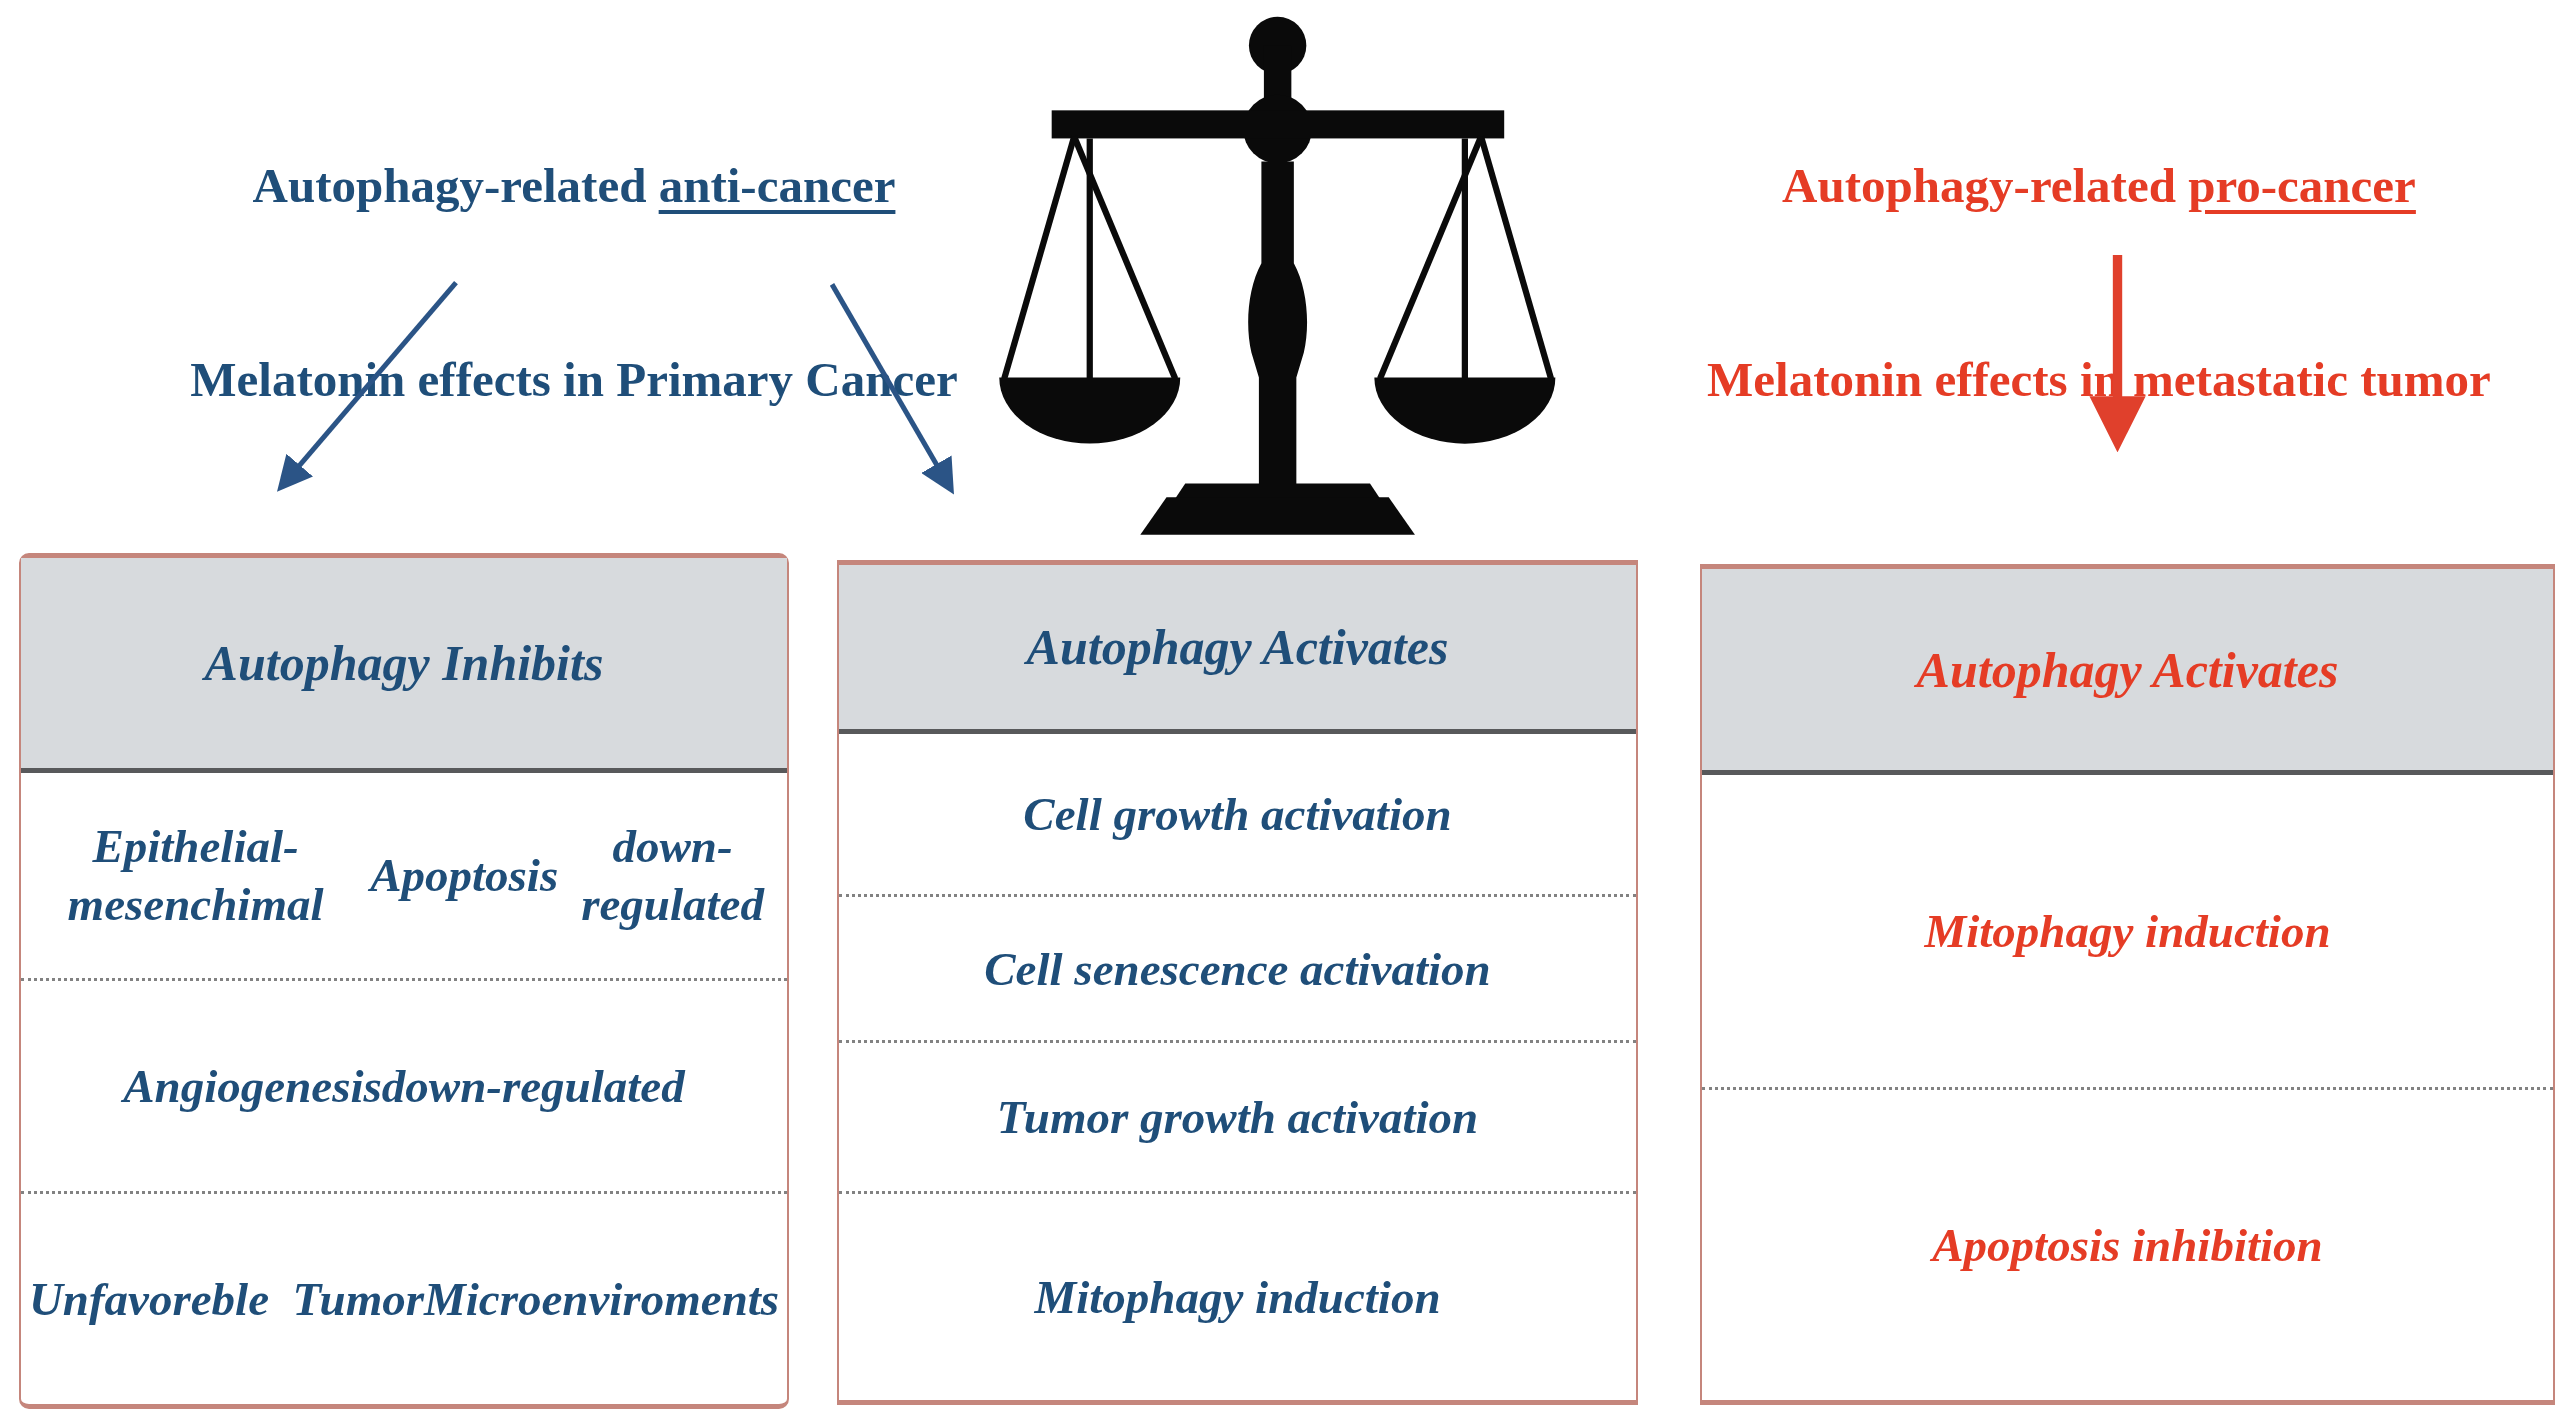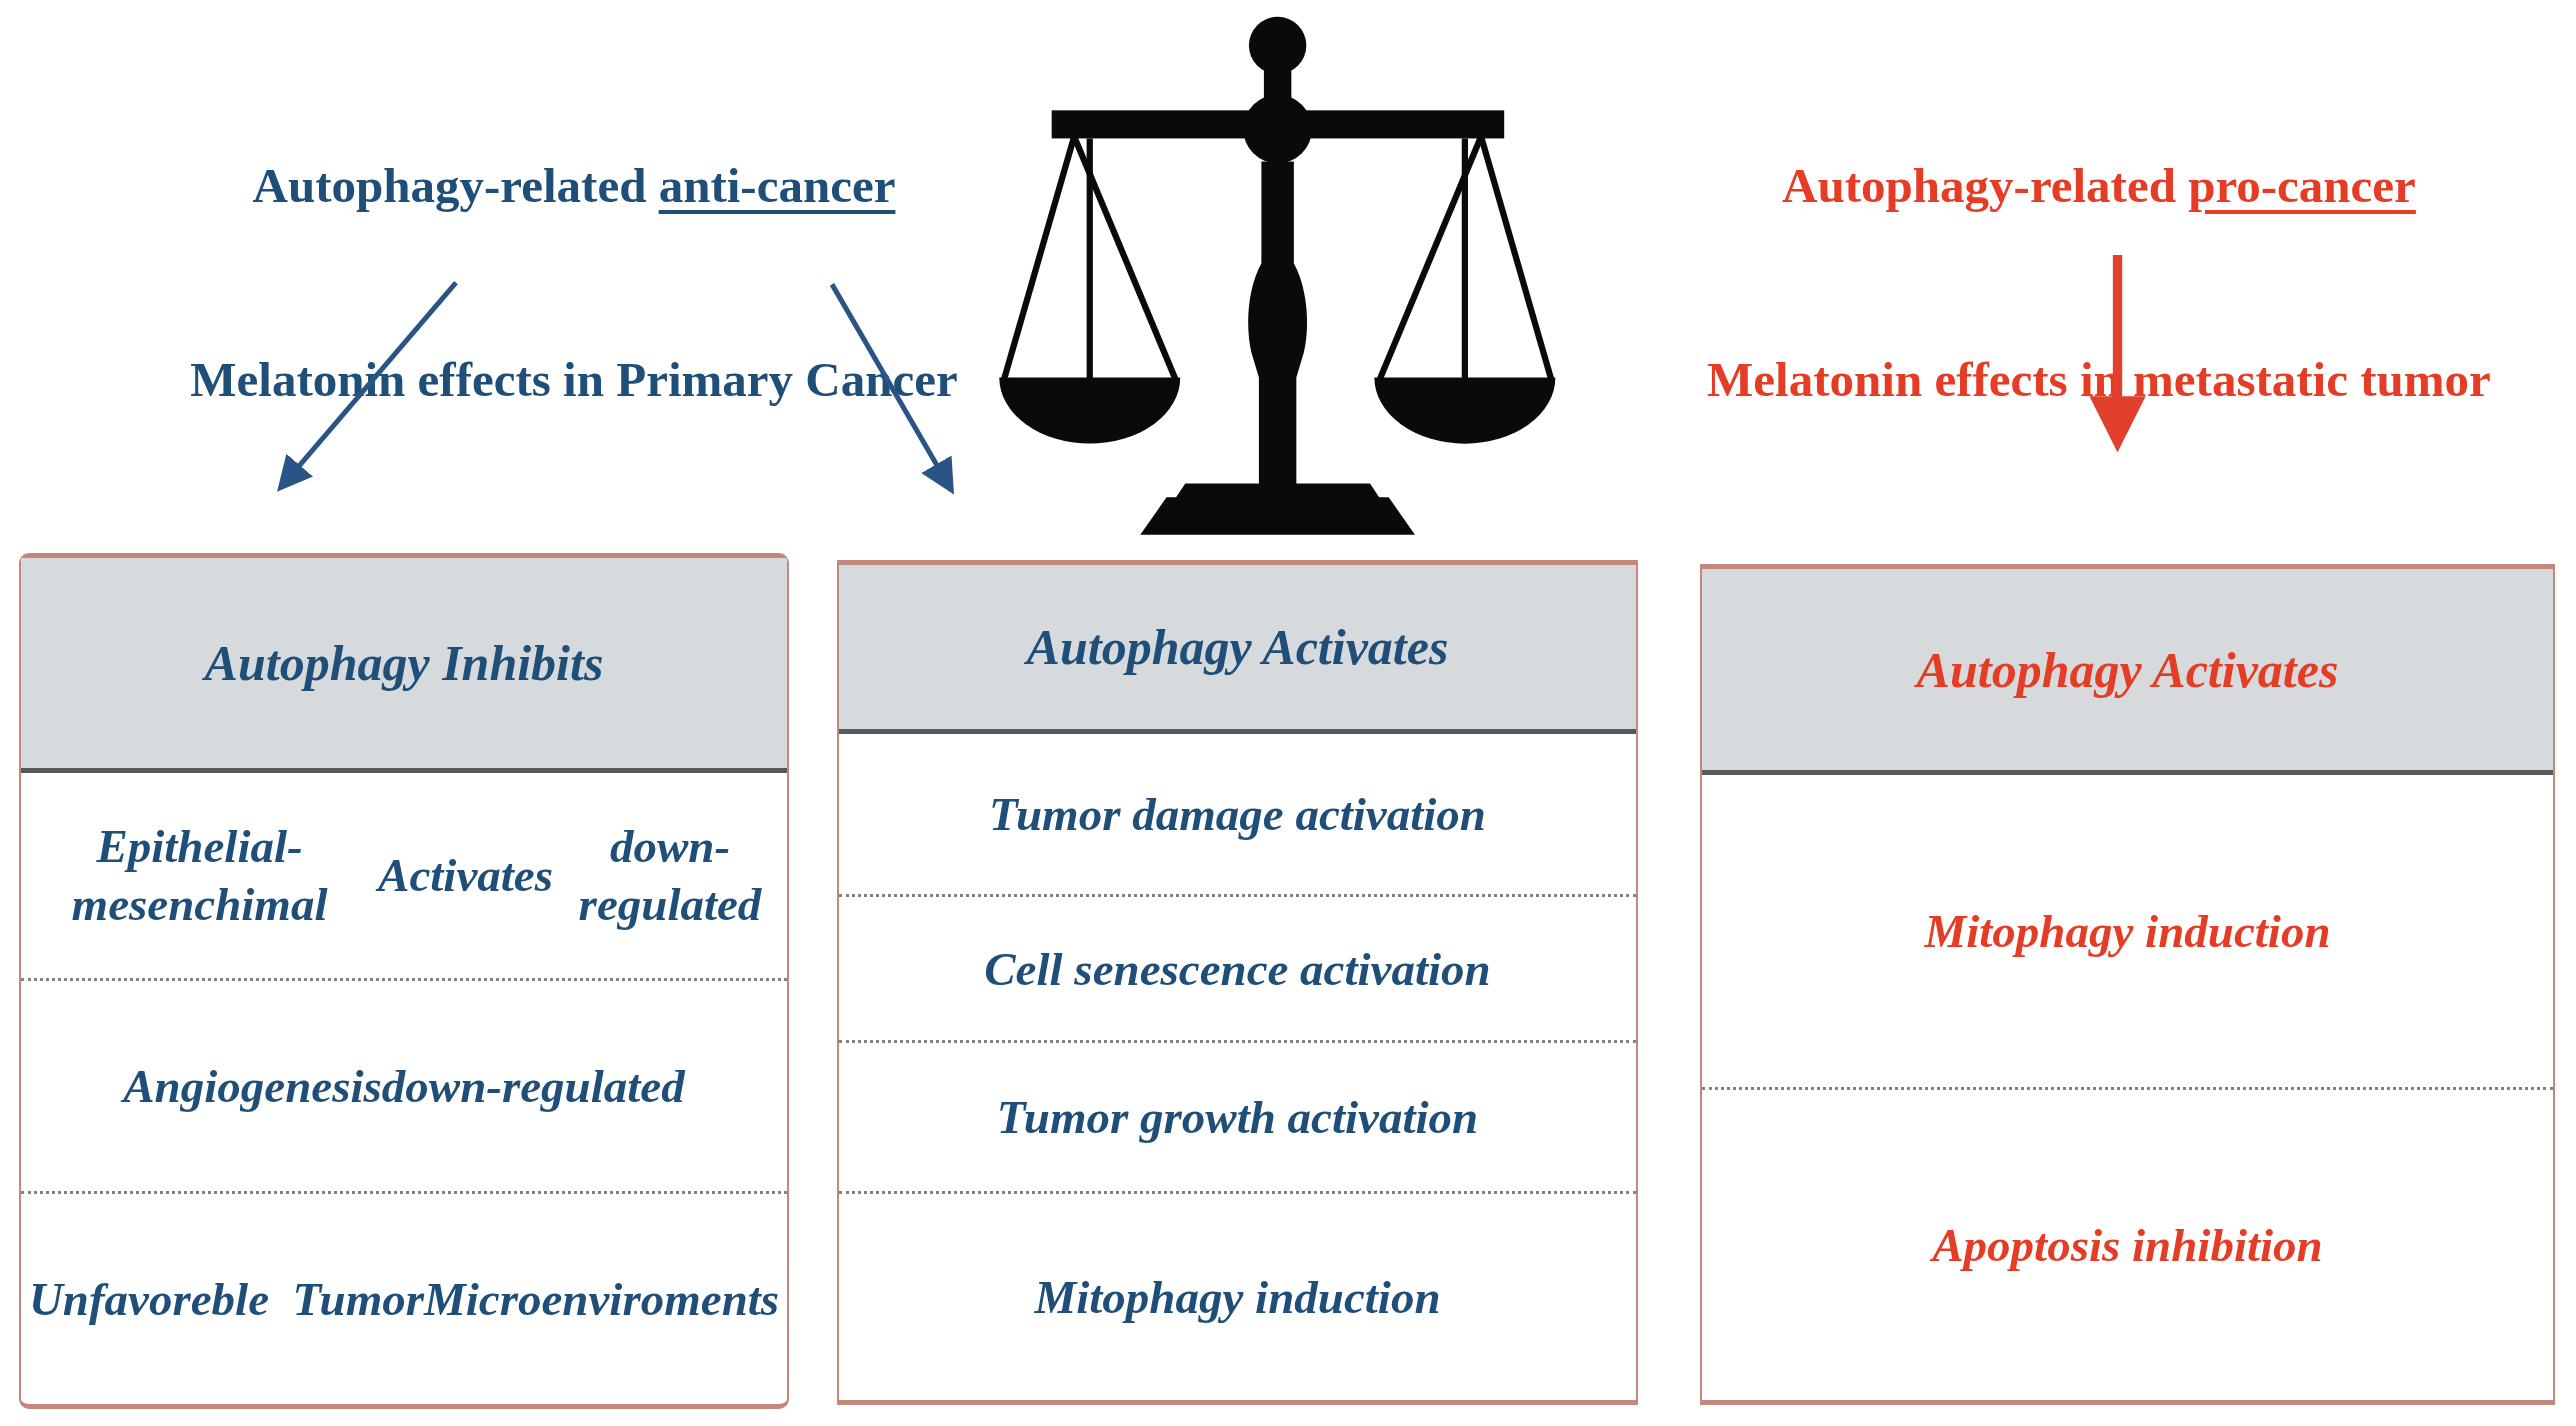--- a/index.html
+++ b/index.html
@@ -137,39 +137,39 @@
     <line class="blue-arrow" x1="730" y1="452" x2="458" y2="770" stroke-width="8" marker-end="url(#m-blue)"></line>
     <line class="blue-arrow" x1="1332" y1="455" x2="1516" y2="772" stroke-width="8" marker-end="url(#m-blue)"></line>
     <line class="red-arrow" x1="3390" y1="408" x2="3390" y2="688" stroke-width="15" marker-end="url(#m-red)"></line>
   </svg>
 
   <div class="ptable" id="table-left">
     <div class="thead blue-text">Autophagy Inhibits</div>
     <div class="tbody">
       <div class="row blue-text">
         <div class="rline">Epithelial-mesenchimal</div>
-        <div class="rline">Activates</div>
+        <div class="rline">Apoptosis</div>
         <div class="rline">down-regulated</div>
       </div>
       <div class="row blue-text">
         <div class="rline">Angiogenesis</div>
         <div class="rline">down-regulated</div>
       </div>
       <div class="row blue-text">
         <div class="rline">Unfavoreble  Tumor</div>
         <div class="rline">Microenviroments</div>
       </div>
     </div>
   </div>
 
   <div class="ptable" id="table-middle">
     <div class="thead blue-text">Autophagy Activates</div>
     <div class="tbody">
       <div class="row blue-text">
-        <div class="rline">Tumor damage activation</div>
+        <div class="rline">Cell growth activation</div>
       </div>
       <div class="row blue-text">
         <div class="rline">Cell senescence activation</div>
       </div>
       <div class="row blue-text">
         <div class="rline">Tumor growth activation</div>
       </div>
       <div class="row blue-text">
         <div class="rline">Mitophagy induction</div>
       </div>

